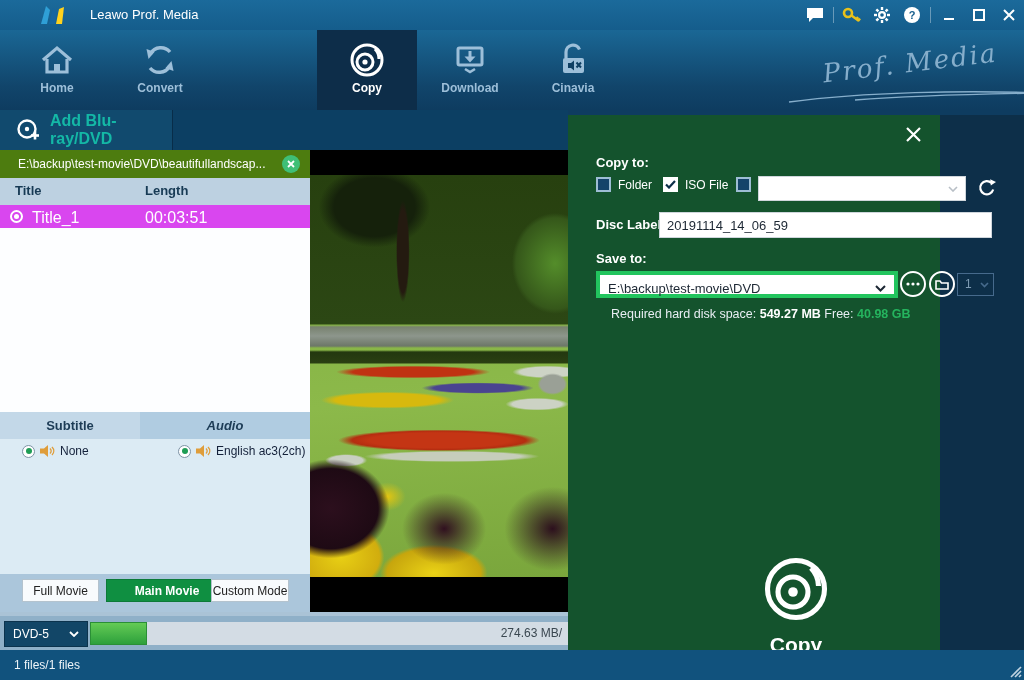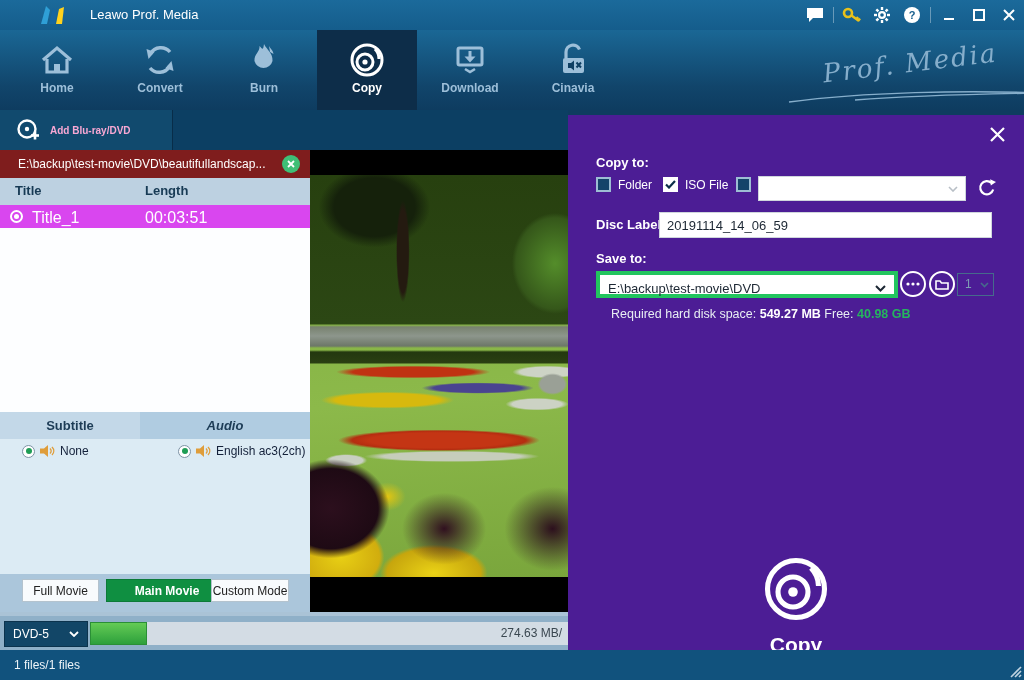--- a/index.html
+++ b/index.html
@@ -24,26 +24,26 @@
   .nav-item .nlabel{font-size:12px;font-weight:bold;margin-top:3px;}
   .nav-item.active{background:#0d2d49;color:#ffffff;}
   .brand{position:absolute;right:40px;top:18px;width:230px;text-align:center;color:#86aecb;
     font-family:"DejaVu Serif",serif;font-style:italic;font-size:26px;transform:rotate(-7deg);letter-spacing:2px;}
   .brand-swoosh{position:absolute;right:20px;top:58px;}
 
   
   .toolbar{position:absolute;left:0;top:110px;width:568px;height:40px;background:#0c3f63;}
   .add-btn{position:absolute;left:0;top:0;width:172px;height:40px;background:#114a6e;
     border-right:1px solid #082d49;display:flex;align-items:center;cursor:pointer;}
-  .add-btn .alabel{color:#f9a8d4;font-size:10px;font-weight:bold;margin-left:10px;}
+  .add-btn .alabel{color:#14b8a6;font-size:16px;font-weight:bold;margin-left:10px;}
   .add-btn .aicon{margin-left:16px;display:flex;}
 
   
   .leftpanel{position:absolute;left:0;top:150px;width:310px;height:462px;background:#dcebf4;}
-  .filetab{position:absolute;left:0;top:0;width:310px;height:28px;background:#7f1d1d;cursor:pointer;}
+  .filetab{position:absolute;left:0;top:0;width:310px;height:28px;background:#4d7c0f;cursor:pointer;}
   .filetab .fpath{position:absolute;left:18px;top:0;height:28px;line-height:28px;color:#fff;font-size:12px;
     white-space:nowrap;overflow:hidden;max-width:258px;}
   .filetab .fclose{position:absolute;right:10px;top:5px;width:18px;height:18px;border-radius:50%;
     background:#3fbf76;color:#fff;display:flex;align-items:center;justify-content:center;cursor:pointer;}
   .listhead{position:absolute;left:0;top:28px;width:310px;height:27px;background:#bdd1e1;
     color:#173a54;font-size:13px;font-weight:bold;}
   .listhead .c1{position:absolute;left:15px;top:5px;}
   .listhead .c2{position:absolute;left:145px;top:5px;}
   .titlerow{position:absolute;left:0;top:55px;width:310px;height:23px;background:#d946ef;color:#fff;
     font-size:16px;cursor:pointer;text-decoration:underline;}
@@ -104,21 +104,21 @@
   .bottombar{position:absolute;left:0;top:612px;width:568px;height:38px;background:#8fb0c8;border-top:4px solid #aac3d6;box-sizing:border-box;}
   .dvdsel{position:absolute;left:4px;top:5px;width:84px;height:26px;background:#124667;border:1px solid #0c334d;
     box-sizing:border-box;color:#fff;font-size:12px;line-height:24px;padding-left:8px;cursor:pointer;}
   .dvdsel svg{position:absolute;right:8px;top:9px;}
   .progress{position:absolute;left:90px;top:6px;width:478px;height:23px;background:#d3dce4;}
   .progress-fill{position:absolute;left:0;top:0;height:23px;width:12%;
     background:linear-gradient(180deg,#64cb55,#2da03c);border:1px solid #2a8f36;box-sizing:border-box;}
   .progress-text{position:absolute;right:6px;top:0;height:23px;line-height:23px;font-size:12px;color:#3a4750;}
 
   
-  .rightpanel{position:absolute;left:568px;top:115px;width:456px;height:535px;background:#4c1d95;}
+  .rightpanel{position:absolute;left:568px;top:115px;width:372px;height:535px;background:#14532d;}
   .rp-close{position:absolute;right:16px;top:8px;width:22px;height:22px;display:flex;align-items:center;justify-content:center;cursor:pointer;}
   .rp-label{position:absolute;color:#fff;font-size:13px;font-weight:bold;}
   .copy-option{position:absolute;top:62px;display:flex;align-items:center;gap:7px;cursor:pointer;}
   .cbox{width:15px;height:15px;box-sizing:border-box;border:2px solid #9dbdd4;background:#14436a;display:flex;align-items:center;justify-content:center;}
   .copy-option.checked .cbox{background:#fff;border-color:#fff;}
   .cbox svg{display:none;}
   .copy-option.checked .cbox svg{display:block;}
   .copy-option .olabel{color:#fff;font-size:12px;}
   .burner-select{position:absolute;left:190px;top:61px;width:208px;height:25px;background:#fff;border:1px solid #cfd6dc;
     box-sizing:border-box;cursor:default;}
@@ -227,29 +227,20 @@
       <div class="nicon">
           <svg width="36" height="36" viewBox="0 0 36 36" fill="none">
             <path d="M28 10 A12 12 0 0 0 8.5 11.5" stroke="currentColor" stroke-width="3.4"></path>
             <polygon points="4.5,7 12.5,10 6.5,17" fill="currentColor"></polygon>
             <path d="M8 26 A12 12 0 0 0 27.5 24.5" stroke="currentColor" stroke-width="3.4"></path>
             <polygon points="31.5,29 23.5,26 29.5,19" fill="currentColor"></polygon>
           </svg>
         </div>
       <div class="nlabel">Convert</div>
     </div>
-    <div class="nav-item" style="left:214px">
-      <div class="nicon">
-          <svg width="34" height="36" viewBox="0 0 34 36">
-            <path d="M17 2 C20 8 26 11 25.5 19 A9.3 9.3 0 0 1 7.5 19 C7 12 13 10 12.5 4 C15.5 7 16 9 17 2 Z" fill="currentColor"></path>
-            <path d="M22 4 C23.5 7 26 8 26.5 12 L23 10 Z" fill="currentColor"></path>
-          </svg>
-        </div>
-      <div class="nlabel">Burn</div>
-    </div>
     <div class="nav-item active" style="left:317px">
       <div class="nicon">
           <svg width="38" height="38" viewBox="0 0 38 38" fill="none">
             <circle cx="19" cy="19" r="15" stroke="currentColor" stroke-width="3"></circle>
             <circle cx="17" cy="21" r="8" stroke="currentColor" stroke-width="3"></circle>
             <circle cx="17" cy="21" r="2.6" fill="currentColor"></circle>
             <path d="M27 8 A14 14 0 0 1 31 18" stroke="currentColor" stroke-width="3"></path>
           </svg>
         </div>
       <div class="nlabel">Copy</div>

